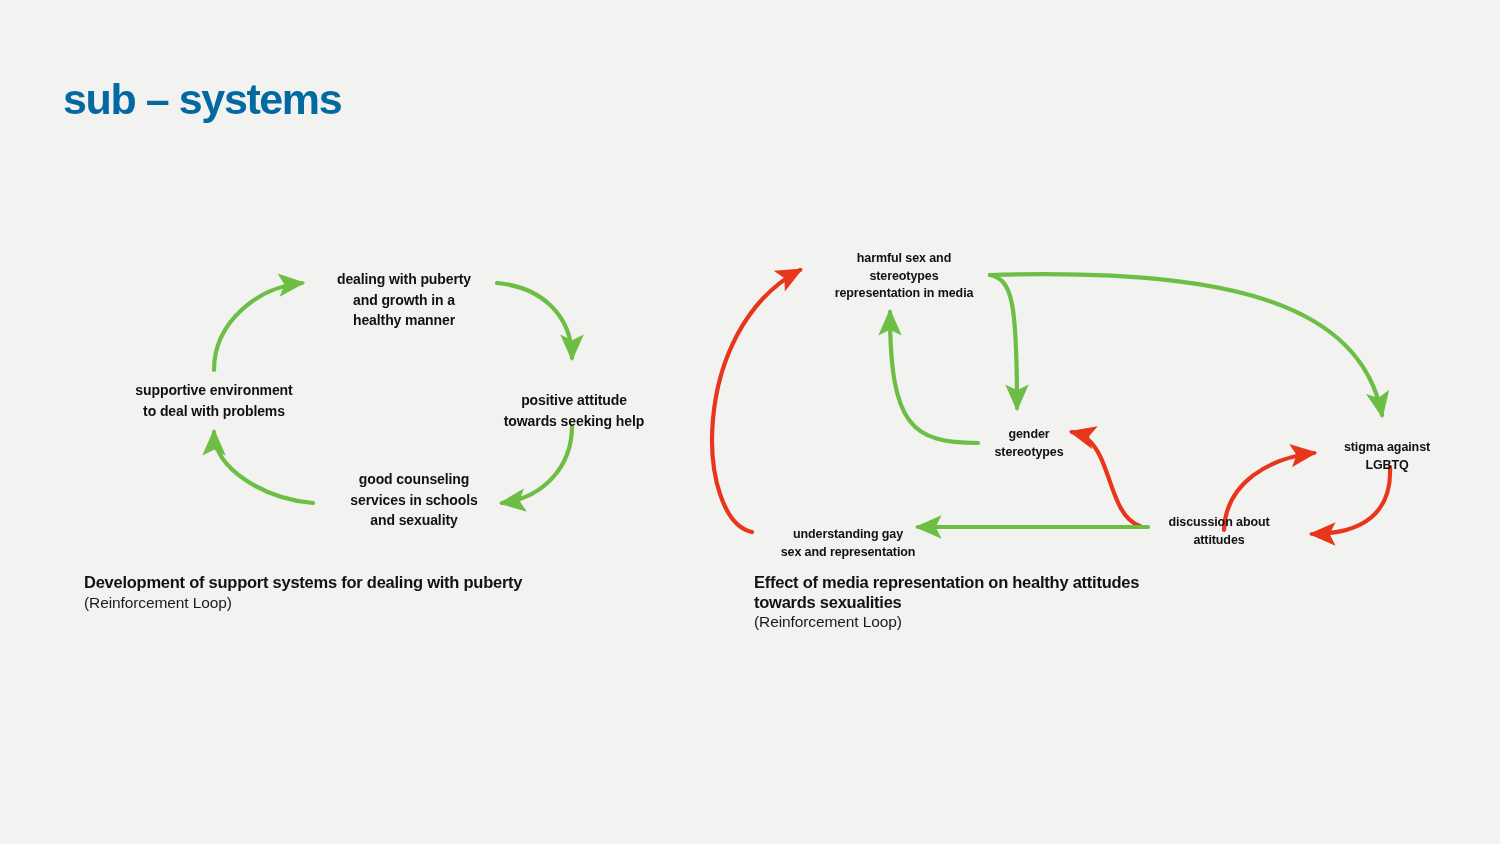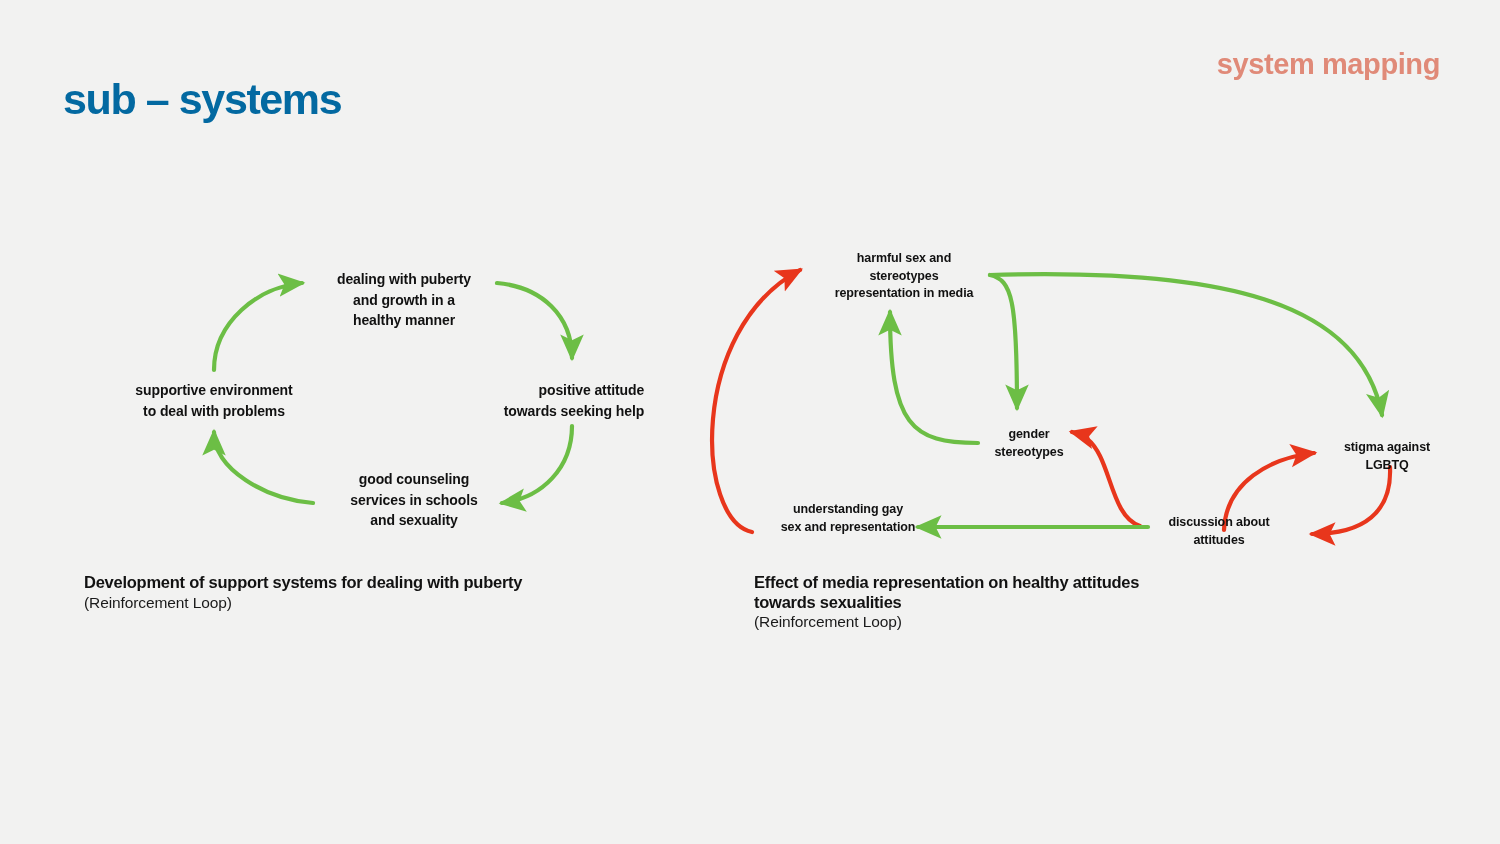--- a/index.html
+++ b/index.html
@@ -103,21 +103,20 @@
   #caption-left  { left: 404px; top: 573px; width: 640px; }
   #caption-right { left: 1064px; top: 573px; width: 620px; }
 </style>
 </head>
 <body>
 
 <div id="slide">
 
   <div id="page-title">sub – systems</div>
 
-  <div id="section-label">system mapping</div>
 
   <div class="diagram" id="diagram-left">
 
     <svg class="diagram-svg" width="620" height="400" viewBox="0 0 620 400">
       <defs>
         <marker id="ahGreenL" markerWidth="7" markerHeight="7" refX="5.6" refY="3.2" orient="auto" markerUnits="strokeWidth">
           <path d="M0,0.4 L6.4,3.2 L0,6 L1.4,3.2 Z" fill="#6cbe45"></path>
         </marker>
       </defs>
 
@@ -129,21 +128,21 @@
 
       <path d="M223,273 C176,269 124,240 124,202" fill="none" stroke="#6cbe45" stroke-width="4.2" stroke-linecap="round" marker-end="url(#ahGreenL)"></path>
     </svg>
 
     <div class="node" style="left:314px; top:70px;">
       <span>dealing with puberty</span><br>
       <span>and growth in a</span><br>
       <span>healthy manner</span>
     </div>
 
-    <div class="node" style="left:484px; top:170px;text-align:right;">
+    <div class="node" style="left:484px; top:180px;">
       <span>positive attitude</span><br>
       <span>towards seeking help</span>
     </div>
 
     <div class="node" style="left:324px; top:270px;">
       <span>good counseling</span><br>
       <span>services in schools</span><br>
       <span>and sexuality</span>
     </div>
 
@@ -196,21 +195,21 @@
     <div class="node node-sm" style="left:727px; top:226px;">
       <span>stigma against</span><br>
       <span>LGBTQ</span>
     </div>
 
     <div class="node node-sm" style="left:559px; top:301px;">
       <span>discussion about</span><br>
       <span>attitudes</span>
     </div>
 
-    <div class="node node-sm" style="left:188px; top:288px;">
+    <div class="node node-sm" style="left:188px; top:313px;">
       <span>understanding gay</span><br>
       <span>sex and representation</span>
     </div>
   </div>
 
   <div class="caption" id="caption-left">
     <span class="cap-main">Development of support systems for dealing with puberty</span>
     <span class="cap-sub">(Reinforcement Loop)</span>
   </div>
 

